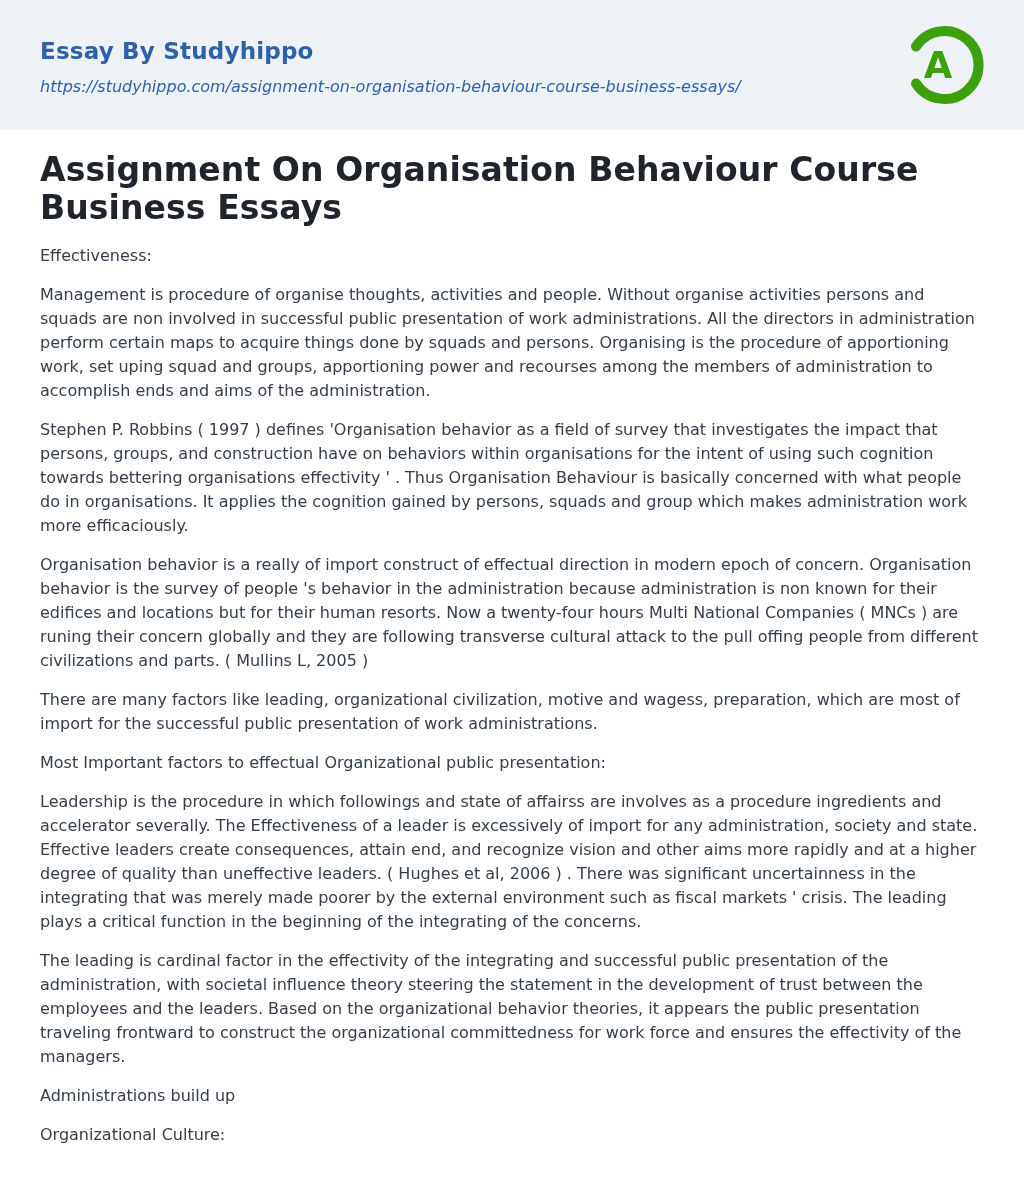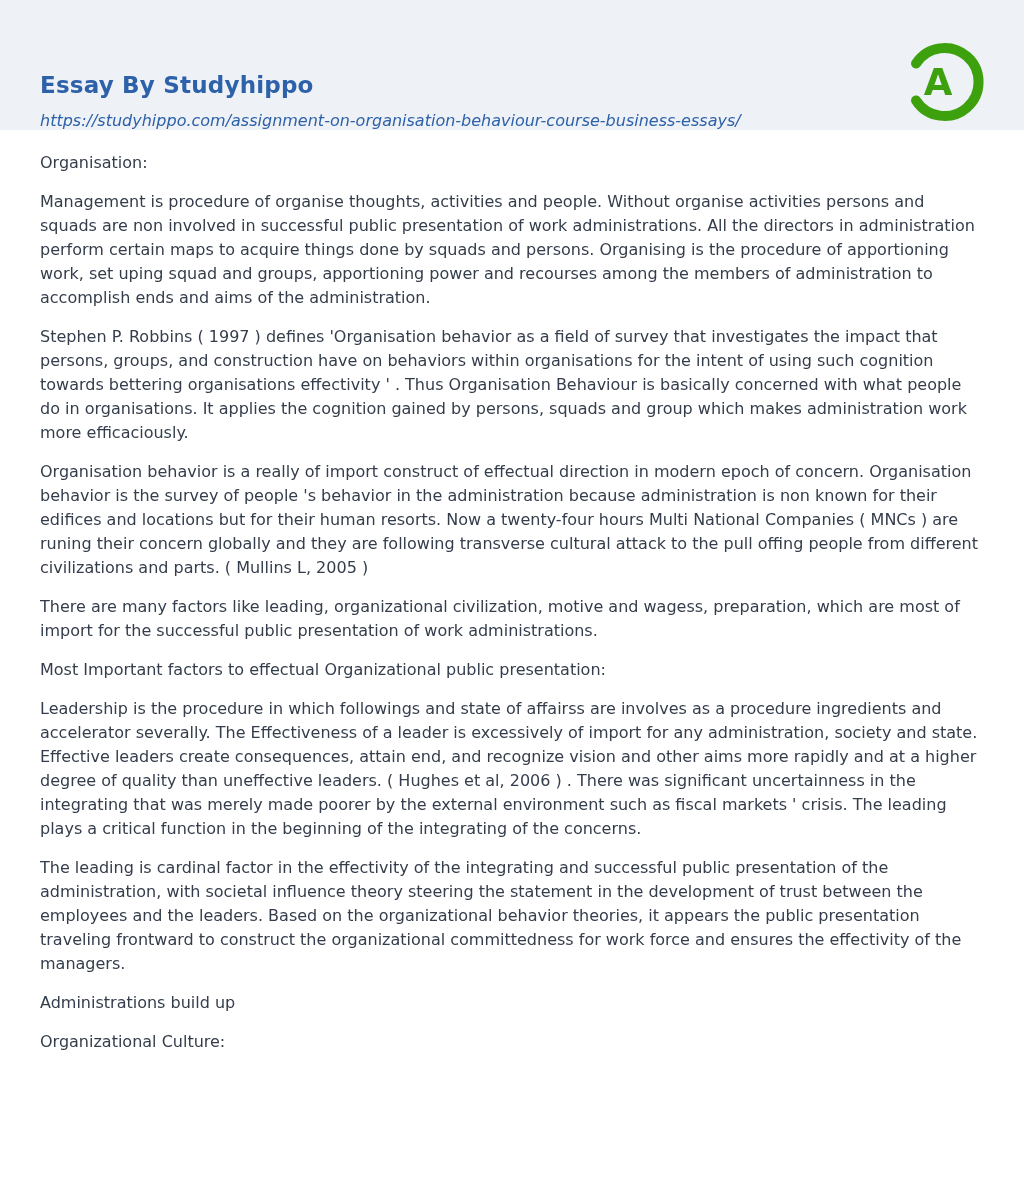--- a/index.html
+++ b/index.html
@@ -9,21 +9,21 @@
     font-family: "DejaVu Sans", sans-serif;
   }
   body { min-height: 1194px; }
 
   
   .site-header {
     background: #eef1f6;
     height: 130px;
     padding: 0 40px;
     display: flex;
-    align-items: flex-end;
+    align-items: center;
     justify-content: space-between;
   }
   .site-header-text {
     display: flex;
     flex-direction: column;
     gap: 13px;
     padding-top: 4px;
   }
   .site-title {
     color: #2d61a9;
@@ -89,22 +89,23 @@
     <span>
       <svg viewBox="0 0 84 96" xmlns="http://www.w3.org/2000/svg">
         <path d="M 12.02 27.5 A 34 34 0 1 1 12.02 64.5" fill="none" stroke="#3da10e" stroke-width="10" stroke-linecap="round" transform="translate(4,2)"></path>
       </svg>
     </span>
     <span class="logo-letter">A</span>
   </div>
 </header>
 
 <main class="article">
+  <h1 class="article-title">Assignment On Organisation Behaviour Course Business Essays</h1>
   <div class="article-body">
-      <p>Organisation:</p>
+      <p>Effectiveness:</p>
       <p>Management is procedure of organise thoughts, activities and people. Without organise activities persons and squads are non involved in successful public presentation of work administrations. All the directors in administration perform certain maps to acquire things done by squads and persons. Organising is the procedure of apportioning work, set uping squad and groups, apportioning power and recourses among the members of administration to accomplish ends and aims of the administration.</p>
       <p>Stephen P. Robbins ( 1997 ) defines 'Organisation behavior as a field of survey that investigates the impact that persons, groups, and construction have on behaviors within organisations for the intent of using such cognition towards bettering organisations effectivity ' . Thus Organisation Behaviour is basically concerned with what people do in organisations. It applies the cognition gained by persons, squads and group which makes administration work more efficaciously.</p>
       <p>Organisation behavior is a really of import construct of effectual direction in modern epoch of concern. Organisation behavior is the survey of people 's behavior in the administration because administration is non known for their edifices and locations but for their human resorts. Now a twenty-four hours Multi National Companies ( MNCs ) are runing their concern globally and they are following transverse cultural attack to the pull offing people from different civilizations and parts. ( Mullins L, 2005 )</p>
       <p>There are many factors like leading, organizational civilization, motive and wagess, preparation, which are most of import for the successful public presentation of work administrations.</p>
       <p>Most Important factors to effectual Organizational public presentation:</p>
       <p>Leadership is the procedure in which followings and state of affairss are involves as a procedure ingredients and accelerator severally. The Effectiveness of a leader is excessively of import for any administration, society and state. Effective leaders create consequences, attain end, and recognize vision and other aims more rapidly and at a higher degree of quality than uneffective leaders. ( Hughes et al, 2006 ) . There was significant uncertainness in the integrating that was merely made poorer by the external environment such as fiscal markets ' crisis. The leading plays a critical function in the beginning of the integrating of the concerns.</p>
       <p>The leading is cardinal factor in the effectivity of the integrating and successful public presentation of the administration, with societal influence theory steering the statement in the development of trust between the employees and the leaders. Based on the organizational behavior theories, it appears the public presentation traveling frontward to construct the organizational committedness for work force and ensures the effectivity of the managers.</p>
       <p>Administrations build up</p>
       <p>Organizational Culture:</p>
     </div>

